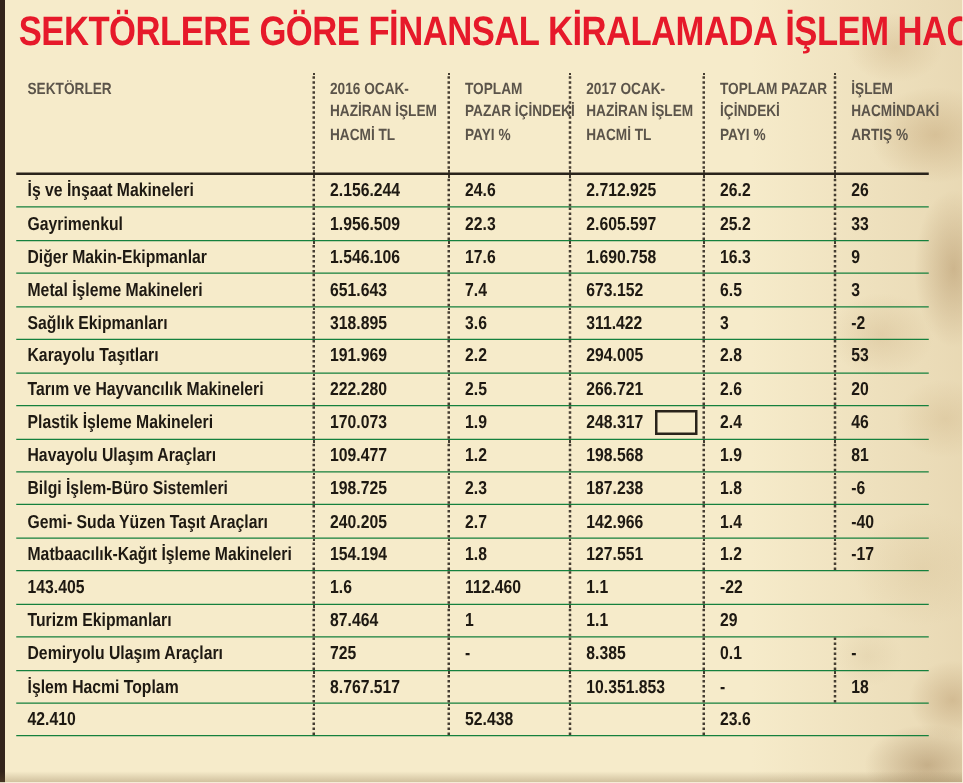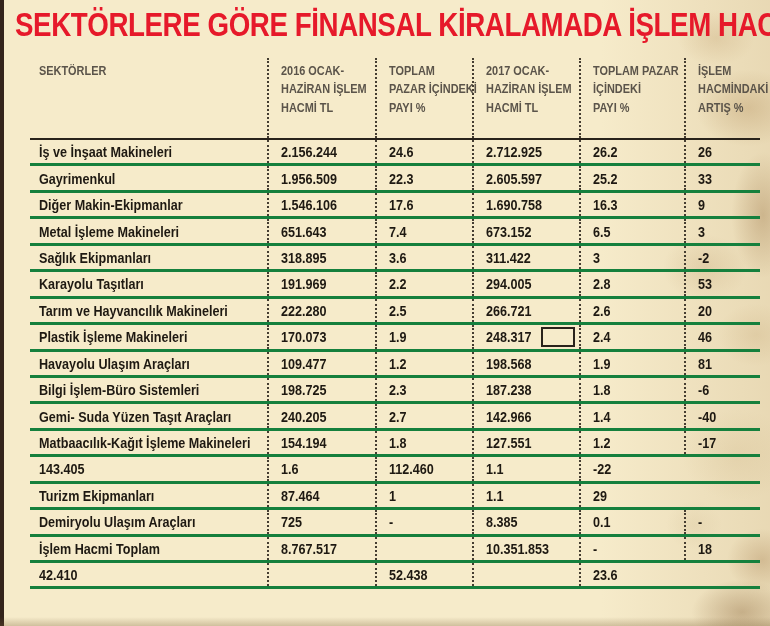--- a/index.html
+++ b/index.html
@@ -21,29 +21,29 @@
     radial-gradient(40px 35px at 694px 525px, rgba(214,196,156,.28), transparent 70%)}
   .left-bar{position:absolute;left:0;top:0;width:4px;height:626px;background:#33241b}
   .bottom-shadow{position:absolute;left:0;bottom:0;width:770px;height:9px;
     background:linear-gradient(to bottom, rgba(118,92,52,0), rgba(118,92,52,.30))}
 
   .cond{display:inline-block;transform:scaleX(.84);transform-origin:0 50%}
 
   .title{position:absolute;left:15px;top:6px;white-space:nowrap;color:#e6192a;
     font-weight:bold;font-size:33px;letter-spacing:-.5px}
 
-  .table{position:absolute;left:30px;top:58px;width:730px}
+  .table{position:absolute;left:13px;top:58px;width:730px}
   .cols{display:grid;grid-template-columns:237px 108px 97px 107px 105px 76px}
   .thead{height:82px;border-bottom:2px solid #29231b}
   .th{padding:4px 4px 0 12px;color:#5b544a;font-weight:bold;font-size:13px;
     line-height:1.42;white-space:pre}
   .th:first-child{padding-left:9px}
   .th + .th{border-left:2px dotted #453d31}
 
-  .trow{height:26.45px;border-bottom:3px solid #15803d}
+  .trow{height:26.45px;border-bottom:1px solid #15803d}
   .td{height:100%;display:flex;align-items:center;padding-left:12px;
     font-weight:bold;font-size:15px;color:#1e1912;white-space:nowrap;overflow:visible}
   .td:first-child{padding-left:9px}
   .td + .td{border-left:2px dotted #453d31}
 
   .cursor-box{display:inline-block;width:34px;height:20px;border:2px solid #29231b;
     margin-left:1px;flex:none}
 </style>
 </head>
 <body>

